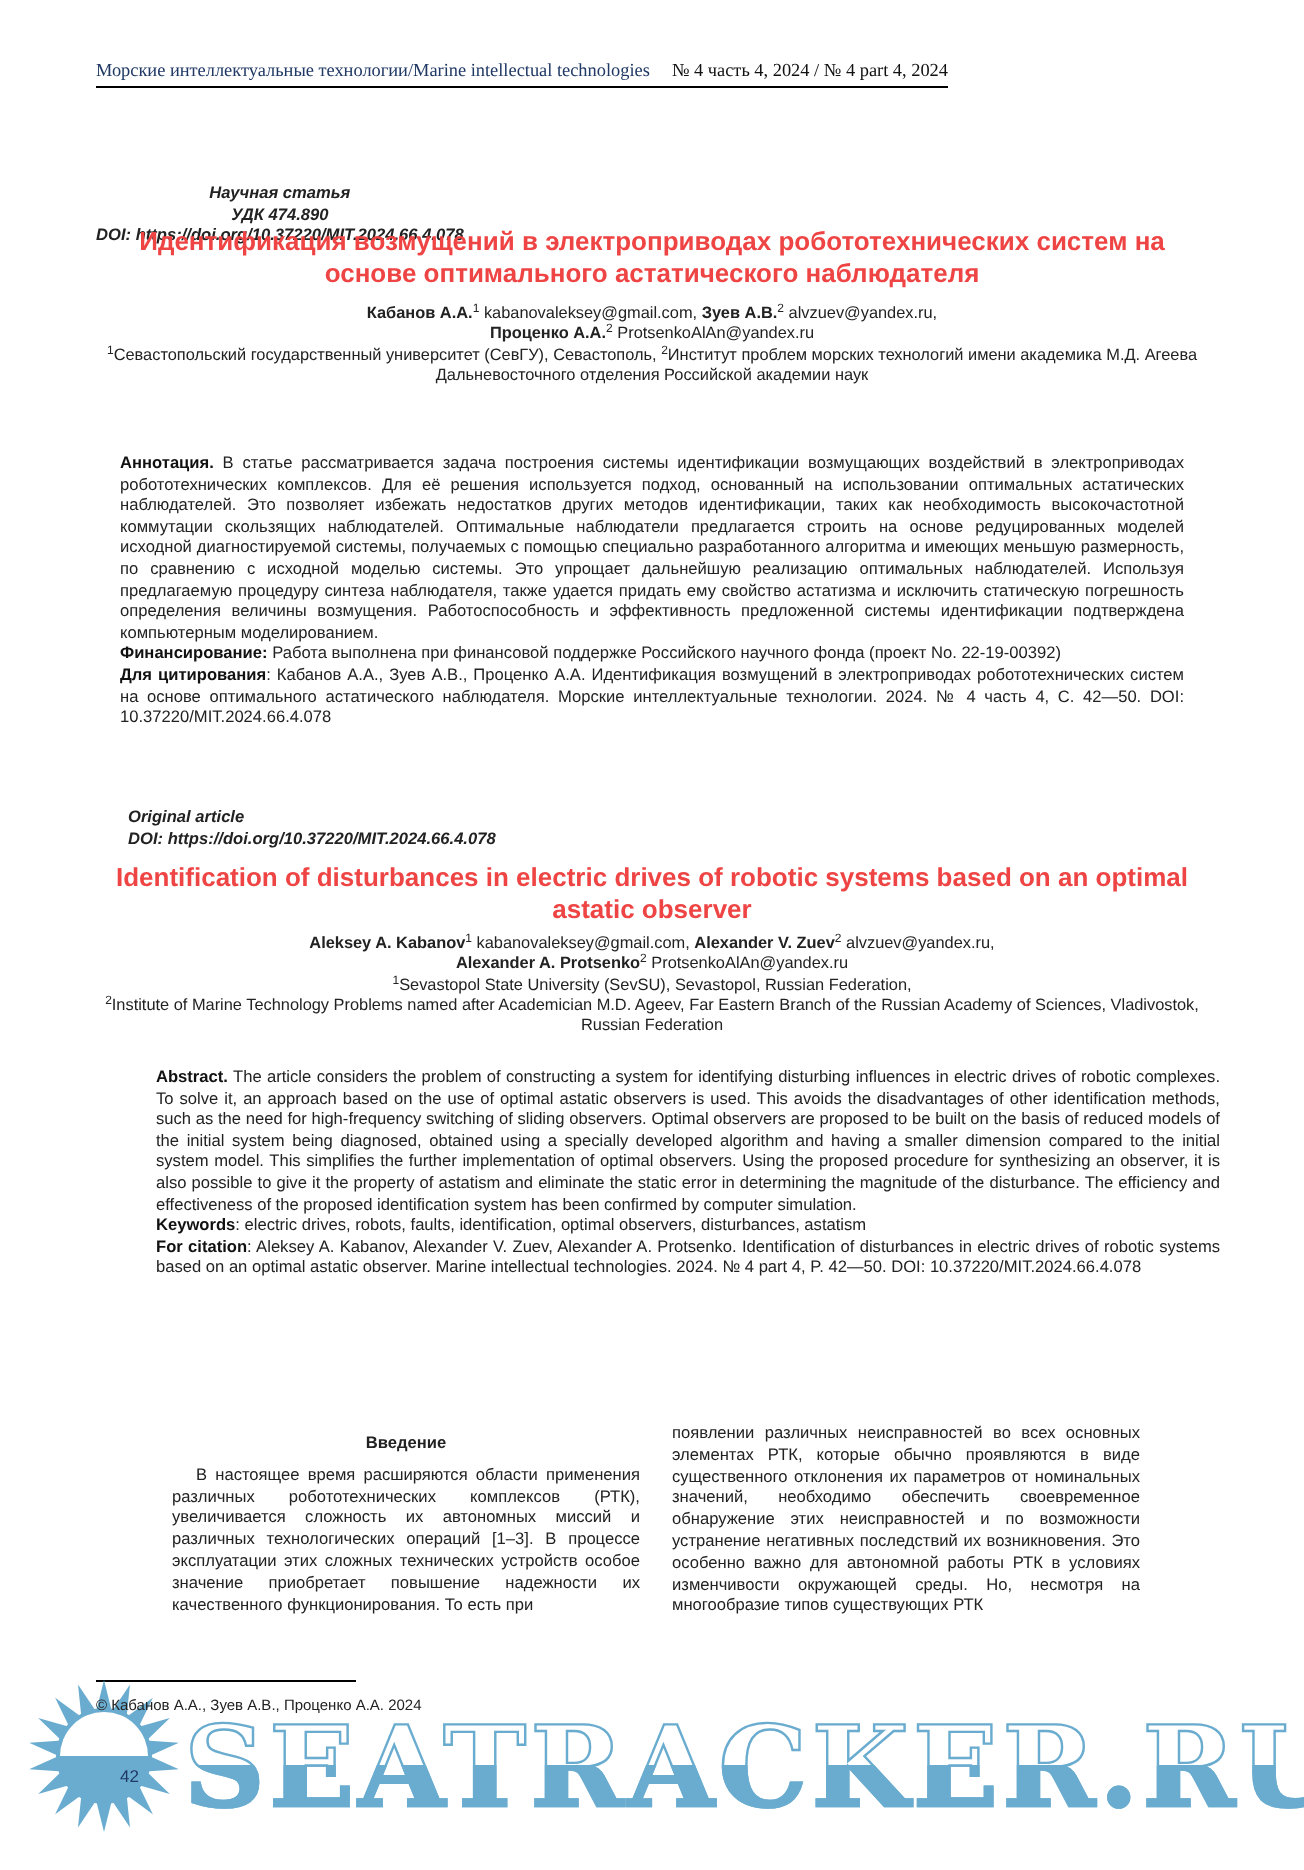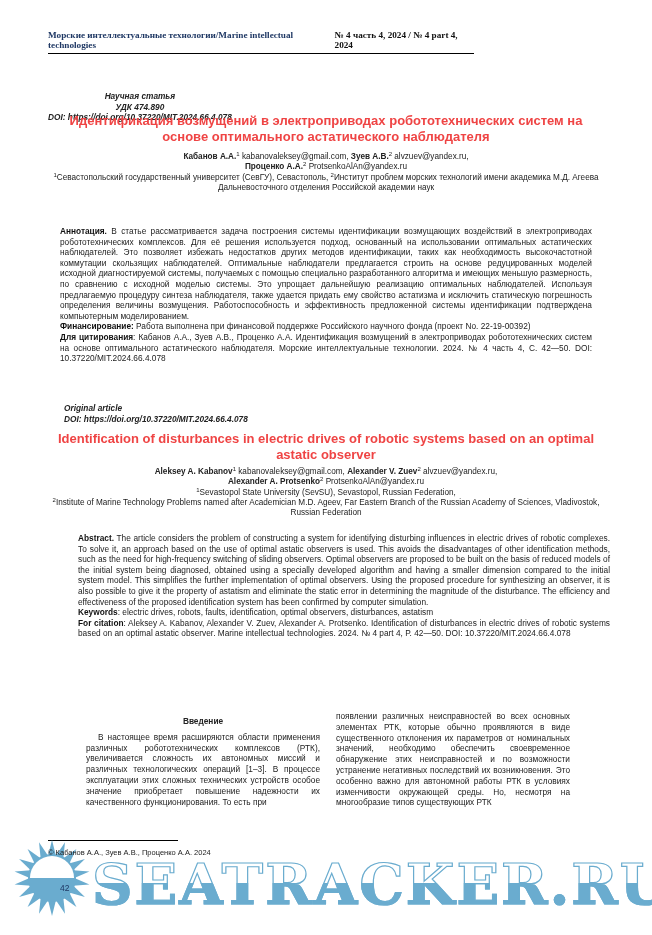--- a/index.html
+++ b/index.html
@@ -4,21 +4,21 @@
   <style>
     html, body { margin: 0; padding: 0; }
     body {
       width: 652px; height: 935px; background: #ffffff; position: relative; overflow: hidden;
       font-family: "Liberation Sans", sans-serif; color: #1a1a1a;
     }
     .page { position: absolute; left: 0; top: 0; width: 652px; height: 935px; }
     .header {
       position: absolute; left: 48px; top: 30px; width: 426px;
       display: flex; justify-content: space-between; align-items: baseline;
-      font-family: "Liberation Serif", serif; font-weight: bold; font-size: 9.2px;
+      font-family: "Liberation Serif", serif; font-weight: normal; font-size: 9.2px;
       border-bottom: 1px solid #000; padding-bottom: 3px; width: 426px;
     }
     .header .journal { color: #1f3864; }
     .header .issue { color: #111; }
     .meta { position: absolute; left: 48px; font-style: italic; font-weight: bold; font-size: 8.3px; line-height: 10.5px; color: #222; }
     .title-ru, .title-en {
       position: absolute; left: 48px; width: 556px; text-align: center;
       font-weight: bold; font-size: 13px; line-height: 15.5px; color: #ef4444;
     }
     .authors {

